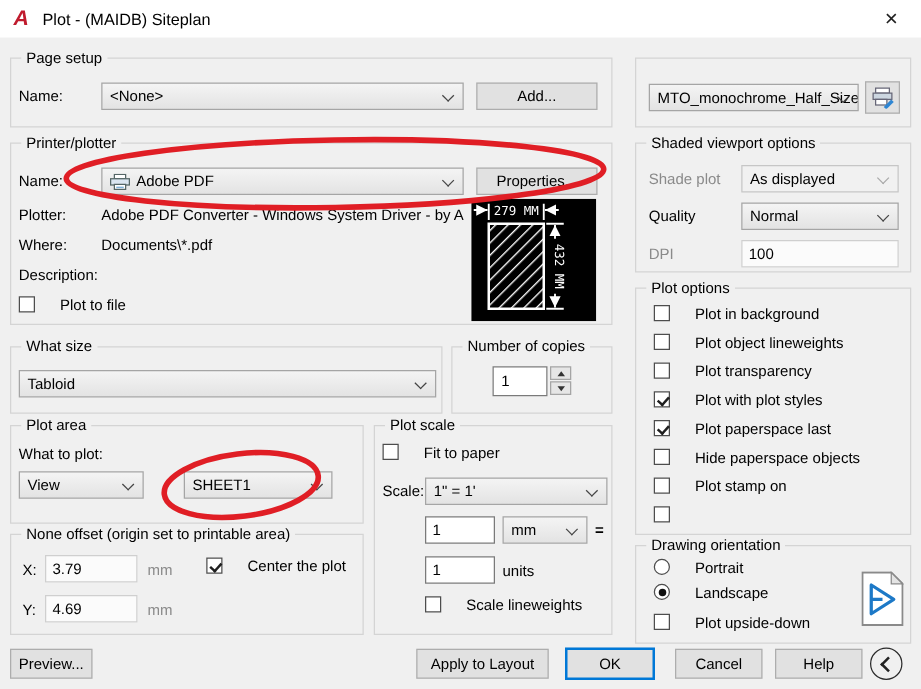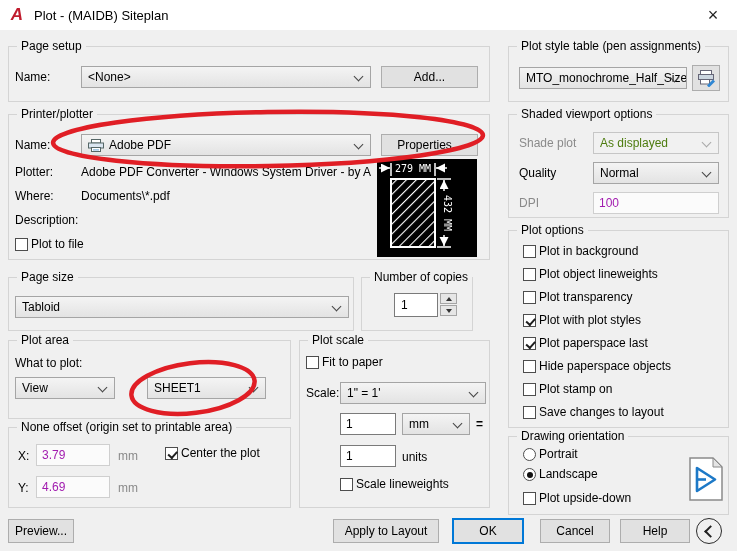--- a/index.html
+++ b/index.html
@@ -20,35 +20,35 @@
   .legend{position:absolute;top:-8px;left:8px;background:#f0f0f0;padding:0 4px;white-space:nowrap}
   .lab{position:absolute;white-space:nowrap}
   .gray{color:#8a8a8a}
 
   
   .combo{position:absolute;height:22px;background:linear-gradient(#f4f4f4,#e3e3e3);
          border:1px solid #a5a5a5;box-sizing:border-box;display:flex;align-items:center;
          padding:0 12px 0 6px;overflow:hidden;white-space:nowrap}
   .combo .cv{position:absolute;right:8px;top:6px;width:6px;height:6px;
              border-right:1.4px solid #444;border-bottom:1.4px solid #444;transform:rotate(45deg)}
-  .combo.disabled{color:#4d7c0f;background:#f1f1f1;border-color:#c6c6c6}
+  .combo.disabled{color:#000000;background:#f1f1f1;border-color:#c6c6c6}
   .combo.disabled .cv{border-color:#a8a8a8}
 
   
   .btn{position:absolute;background:#e1e1e1;border:1px solid #adadad;box-sizing:border-box;
        display:flex;align-items:center;justify-content:center;white-space:nowrap}
   .btn.default{border:2px solid #0078d7}
 
   
   .tin{position:absolute;height:22px;background:#fff;border:1px solid #7a7a7a;box-sizing:border-box;
        display:flex;align-items:center;padding:0 5px;overflow:hidden}
-  .tin.disabled{background:#fbfbfb;border-color:#cfcfcf;color:#a21caf}
-
-  
-  .cbrow{position:absolute;display:flex;align-items:flex-end;gap:3px;white-space:nowrap}
+  .tin.disabled{background:#fbfbfb;border-color:#cfcfcf;color:#000000}
+
+  
+  .cbrow{position:absolute;display:flex;align-items:flex-start;gap:20px;white-space:nowrap}
   .cb{width:13px;height:13px;background:#fff;border:1px solid #4d4d4d;box-sizing:border-box;
       position:relative;flex:0 0 auto}
   .cb[data-checked="true"]::after{content:"";position:absolute;left:2px;top:2.5px;width:7px;height:3.5px;
       border-left:2px solid #1f1f1f;border-bottom:2px solid #1f1f1f;transform:rotate(-48deg)}
   .radio{width:13px;height:13px;background:#fff;border:1px solid #4d4d4d;border-radius:50%;
       box-sizing:border-box;position:relative;flex:0 0 auto}
   .radio[data-checked="true"]::after{content:"";position:absolute;left:2.5px;top:2.5px;width:6px;height:6px;
       border-radius:50%;background:#111}
 
   
@@ -139,28 +139,28 @@
     <text x="36" y="13" text-anchor="middle" fill="#fff" font-size="10" font-family="DejaVu Sans Mono, monospace">279 MM</text>
     <line x1="60" y1="20" x2="74" y2="20" stroke="#fff" stroke-width="1.5"></line>
     <line x1="60" y1="88" x2="74" y2="88" stroke="#fff" stroke-width="1.5"></line>
     <line x1="67" y1="32" x2="67" y2="21" stroke="#fff" stroke-width="1.5" marker-end="url(#ar)"></line>
     <line x1="67" y1="76" x2="67" y2="87" stroke="#fff" stroke-width="1.5" marker-end="url(#ar)"></line>
     <text x="67" y="54" text-anchor="middle" fill="#fff" font-size="10" font-family="DejaVu Sans Mono, monospace" transform="rotate(90 67 54)">432 MM</text>
   </svg>
 </div>
 
 <div class="group" style="left:8px;top:277px;width:346px;height:54px">
-  <span class="legend">Page size</span>
+  <span class="legend">What size</span>
   <div class="combo" style="left:6px;top:18px;width:334px">
     <span>Tabloid</span>
       <span class="cv"></span>
   </div>
 </div>
 
-<div class="group" style="left:361px;top:277px;width:112px;height:54px">
+<div class="group" style="left:361px;top:277px;width:129px;height:54px">
   <span class="legend">Number of copies</span>
   <div class="spin" style="left:32px;top:15px">
     <div class="spinbox">
         <span>1</span>
       </div>
     <div class="spinbtns">
       <div class="spinbtn">
           <span class="triu"></span>
         </div>
       <div class="spinbtn">
@@ -224,21 +224,20 @@
     <span>1</span>
   </div>
   <span class="lab" style="left:102px;top:109px">units</span>
   <div class="cbrow" style="left:40px;top:136px">
     <span class="cb" data-checked="false"></span>
     <span>Scale lineweights</span>
   </div>
 </div>
 
 <div class="group" style="left:508px;top:46px;width:221px;height:56px">
-  <span class="legend">Plot style table (pen assignments)</span>
   <div class="combo" style="left:10px;top:20px;width:168px">
     <span>MTO_monochrome_Half_Size.ct</span>
       <span class="cv"></span>
   </div>
   <div class="btn" style="left:183px;top:18px;width:28px;height:26px">
     <svg width="20" height="18" viewBox="0 0 20 18">
       <rect x="4.5" y="1.5" width="11" height="4" fill="#fff" stroke="#667"></rect>
       <rect x="2.5" y="5.5" width="15" height="5" fill="#ccd6e0" stroke="#667"></rect>
       <rect x="4.5" y="10.5" width="9" height="4.5" fill="#fff" stroke="#667"></rect>
       <path d="M11 16.5 L17 10.5 L19 12.5 L13 18.5 Z" fill="#2e86d3"></path>
@@ -289,21 +288,20 @@
   <div class="cbrow" style="left:14px;top:128px">
     <span class="cb" data-checked="false"></span>
     <span>Hide paperspace objects</span>
   </div>
   <div class="cbrow" style="left:14px;top:151px">
     <span class="cb" data-checked="false"></span>
     <span>Plot stamp on</span>
   </div>
   <div class="cbrow" style="left:14px;top:174px">
     <span class="cb" data-checked="false"></span>
-    <span>Save changes to layout</span>
   </div>
 </div>
 
 <div class="group" style="left:508px;top:436px;width:221px;height:79px">
   <span class="legend">Drawing orientation</span>
   <div class="cbrow" style="left:14px;top:10px">
     <span class="radio" data-checked="false"></span>
     <span>Portrait</span>
   </div>
   <div class="cbrow" style="left:14px;top:30px">

